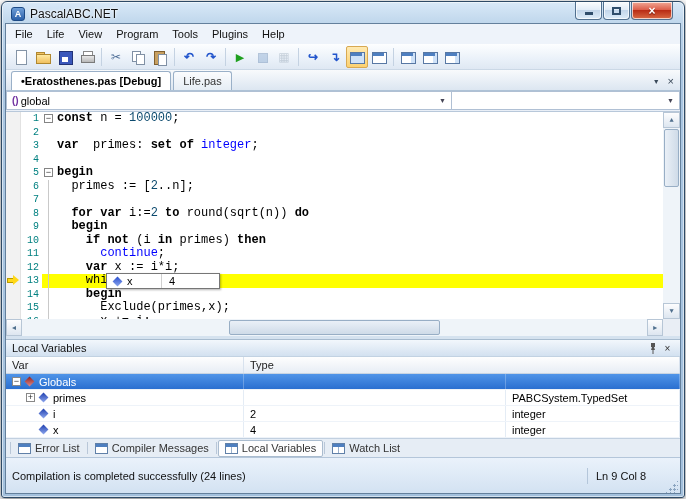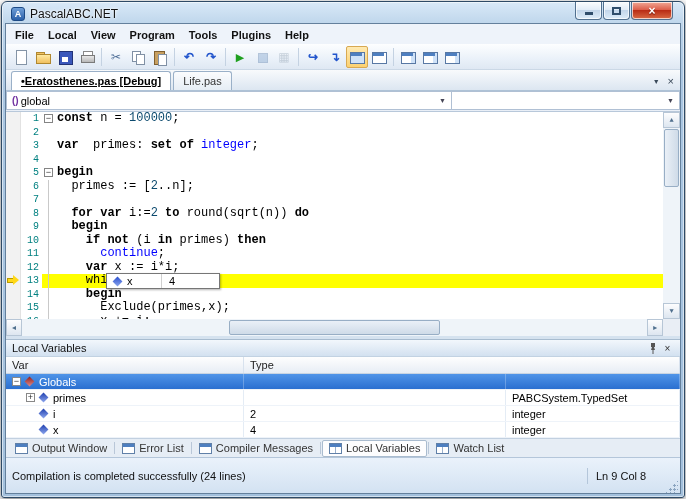--- a/index.html
+++ b/index.html
@@ -24,22 +24,22 @@
     box-shadow: inset 0 0 0 1px rgba(255,255,255,.7); margin-left: 1px; }
   .wbtn.close { width: 42px;
     background: linear-gradient(#f2a896,#dd5f4b 45%,#b92d16 50%,#d96a44); }
   .glyph-min { width: 8px; height: 3px; background: #2f4d6b; margin-top: 6px; }
   .glyph-max { width: 9px; height: 8px; border: 2px solid #2f4d6b; background: transparent; }
   .glyph-close { color: #fff; font-size: 12px; font-weight: bold; line-height: 1; text-shadow: 0 1px 1px #701607; }
 
   .client { height: calc(100% - 21px); border: 1px solid #64809c; background: #fff;
     display: flex; flex-direction: column; overflow: hidden; }
 
-  .menubar { height: 20px; flex: none; display: flex; align-items: flex-end;
-    background: #eef3fa; font-size: 11px; color: #111; padding-left: 2px; font-weight: bold; }
+  .menubar { height: 20px; flex: none; display: flex; align-items: center;
+    background: #eef3fa; font-size: 11px; color: #111; padding-left: 2px; }
   .menu-item { padding: 3px 7px; }
 
   .toolbar { height: 26px; flex: none; display: flex; align-items: center; padding-left: 4px;
     background: linear-gradient(#fdfeff,#eaf1f9 60%,#dfe8f3); border-bottom: 1px solid #cbd8e6; }
   .tb-btn { width: 22px; height: 22px; display: flex; align-items: center; justify-content: center;
     border: 1px solid transparent; border-radius: 2px; flex: none; }
   .tb-btn.selected { background: linear-gradient(#ffeab2,#fcd171); border-color: #d8a952; }
   .tb-btn.disabled { opacity: .4; }
   .tb-sep { width: 1px; height: 18px; background: #c4d2e2; margin: 0 3px; flex: none; }
   .ticon { width: 16px; height: 16px; display: block; position: relative; font-size: 12px;
@@ -78,21 +78,21 @@
     left: 2px; top: 4px; width: 11px; height: 3px; background: #4e7fc0; }
   .window-blue-icon::before { background: #cfe2f8; }
   .panel-window-icon::before { box-shadow: inset -4px 0 0 #cfe2f8; }
 
   .tabbar { height: 21px; flex: none; display: flex; align-items: flex-end;
     background: linear-gradient(#f8fafc,#dce6f1); border-bottom: 1px solid #aec2d6; }
   .tabs-holder { display: flex; align-items: flex-end; padding-left: 5px; flex: 1; }
   .doc-tab { height: 19px; padding: 3px 9px 2px; font-size: 11px; color: #333;
     border: 1px solid #9ab0c8; border-bottom: none; border-radius: 3px 3px 0 0;
     background: linear-gradient(#fbfcfe,#e6edf5); margin-right: 2px; white-space: nowrap; }
-  .doc-tab.active { background: #fff; font-weight: bold; color: #000; text-decoration: underline; }
+  .doc-tab.active { background: #fff; font-weight: bold; color: #000; }
   .tab-controls { display: flex; align-items: center; padding: 0 6px 3px 0; gap: 8px; }
   .tab-drop { font-size: 7px; color: #3a4a5a; }
   .tab-close { font-size: 11px; color: #3a4a5a; line-height: 1; }
 
   .navbar { height: 21px; flex: none; display: flex; background: #e9eff7;
     border-bottom: 1px solid #b8c8da; }
   .combo { background: #fff; border: 1px solid #b0c0d4; height: 19px; margin: 0;
     display: flex; align-items: center; font-size: 11px; }
   .combo.scope { width: 446px; }
   .combo.member { flex: 1; border-left: none; }
@@ -204,21 +204,21 @@
           <span class="glyph-max" data-name="maximize-icon"></span>
         </div>
       <div class="wbtn close" data-name="close-button">
           <span class="glyph-close" data-name="close-icon">×</span>
         </div>
     </div>
   </div>
   <div class="client" data-name="window-client-area">
     <div class="menubar" data-name="menu-bar">
         <div class="menu-item" data-name="menu-item-file">File</div>
-        <div class="menu-item" data-name="menu-item-edit">Local</div>
+        <div class="menu-item" data-name="menu-item-edit">Life</div>
         <div class="menu-item" data-name="menu-item-view">View</div>
         <div class="menu-item" data-name="menu-item-program">Program</div>
         <div class="menu-item" data-name="menu-item-tools">Tools</div>
         <div class="menu-item" data-name="menu-item-plugins">Plugins</div>
         <div class="menu-item" data-name="menu-item-help">Help</div>
       </div>
     <div class="toolbar" data-name="toolbar">
         <div class="tb-btn" data-name="new-file-button">
           <span class="ticon new-file-icon" data-name="new-file-icon"></span>
         </div>
@@ -387,24 +387,20 @@
           <div class="lvc c1" data-name="variable-name-cell" style="padding-left: 20px;">
             <span class="exp-sp" data-name="expander-spacer"></span>
             <span class="dia diamond-blue-icon" data-name="diamond-blue-icon"></span>
             <span class="lv-name" data-name="variable-name">x</span>
           </div>
           <div class="lvc c2" data-name="variable-value-cell">4</div>
           <div class="lvc c3" data-name="variable-type-cell">integer</div>
         </div>
       </div>
     <div class="bottom-tabs" data-name="panel-tab-bar">
-        <div class="btab" data-name="panel-tab-output-window">
-          <span class="mini-icon" data-name="output-window-icon"></span>
-          <span class="btab-label" data-name="panel-tab-label">Output Window</span>
-        </div>
         <span class="btab-sep" data-name="panel-tab-separator"></span>
         <div class="btab" data-name="panel-tab-error-list">
           <span class="mini-icon" data-name="error-list-icon"></span>
           <span class="btab-label" data-name="panel-tab-label">Error List</span>
         </div>
         <span class="btab-sep" data-name="panel-tab-separator"></span>
         <div class="btab" data-name="panel-tab-compiler-messages">
           <span class="mini-icon" data-name="compiler-messages-icon"></span>
           <span class="btab-label" data-name="panel-tab-label">Compiler Messages</span>
         </div>

